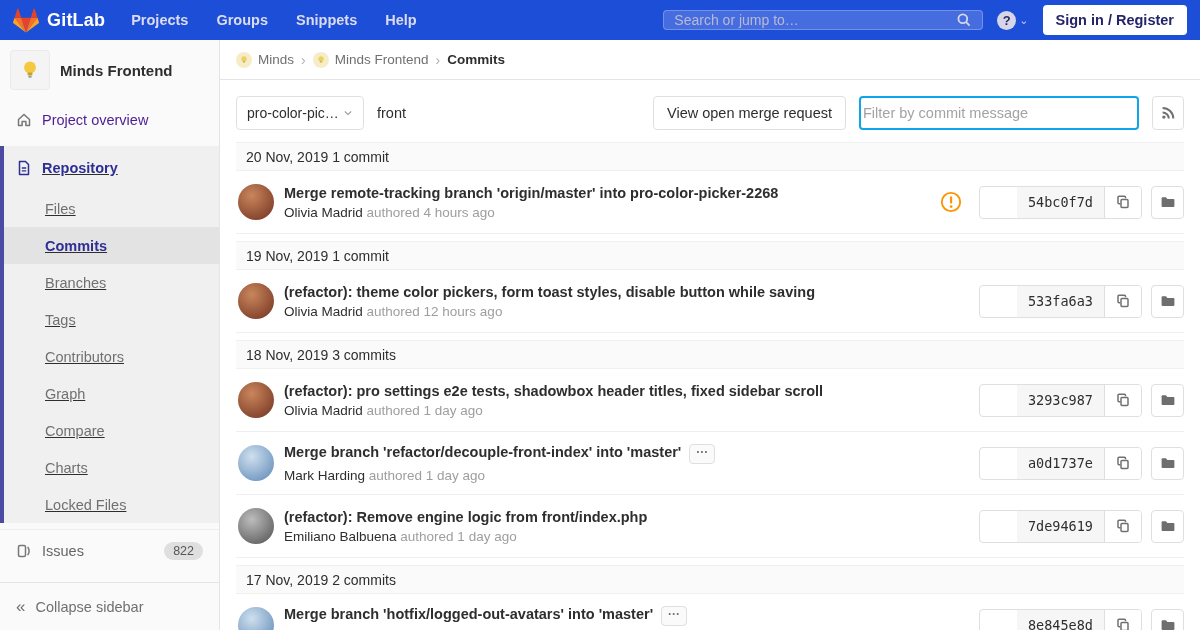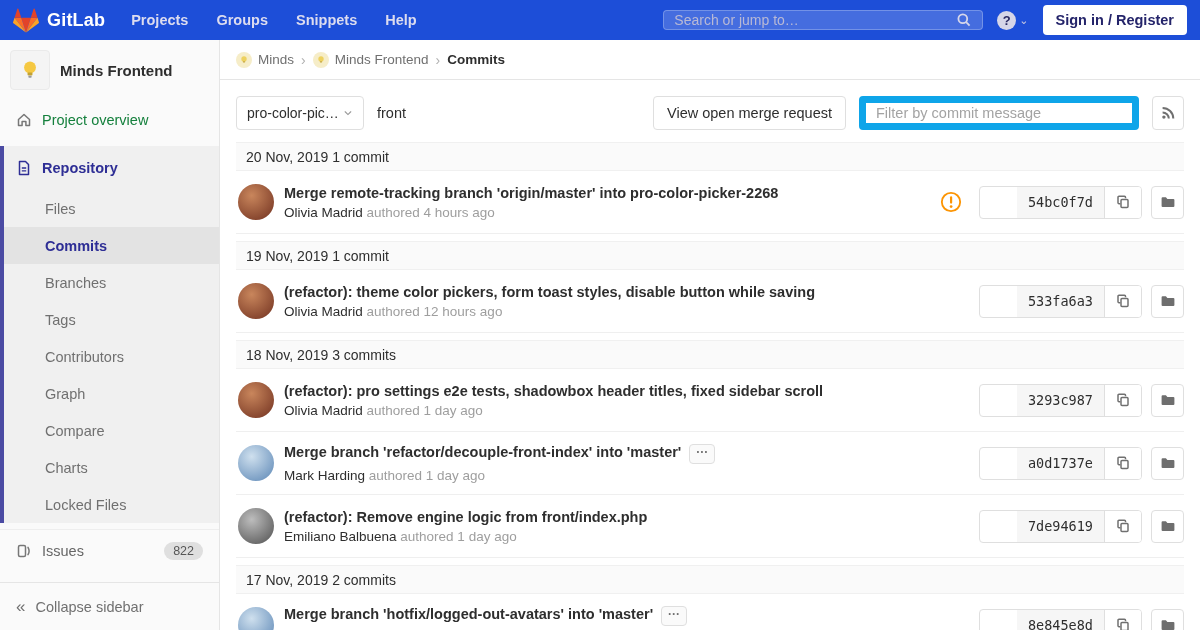--- a/index.html
+++ b/index.html
@@ -30,22 +30,22 @@
   .layout { display:flex; height:590px; }
 
   
   .sidebar { width:220px; background:#fafafa; border-right:1px solid #e5e5e5;
     display:flex; flex-direction:column; }
   .proj-head { display:flex; align-items:center; gap:10px; padding:10px; }
   .proj-avatar { width:40px; height:40px; border-radius:4px; background:#f4f4f4;
     border:1px solid #eaeaea; display:flex; align-items:center; justify-content:center; cursor:pointer; }
   .proj-name { font-size:15px; font-weight:700; color:#2e2e2e; cursor:pointer; }
   .side-item { display:flex; align-items:center; gap:10px; height:40px; padding:0 16px;
-    color:#15803d; font-size:14.5px; cursor:pointer; }
-  .repo-section { margin-top:6px; background:#f0f0f0; border-left:4px solid #4b4ba3; }
+    color:#4c1d95; font-size:14.5px; cursor:pointer; }
+  .repo-section { margin-top:6px; background:#f0f0f0; border-left:4px solid #4b4ba3;text-decoration:underline; }
   .repo-head { display:flex; align-items:center; gap:10px; height:44px; padding:0 12px;
     color:#2e2e95; font-size:14.5px; font-weight:700; cursor:pointer; }
   .repo-item { display:flex; align-items:center; height:37px; padding-left:41px;
     color:#707070; font-size:14.5px; cursor:pointer; }
   .repo-item.active { background:#e3e3e3; color:#2e2e95; font-weight:700; }
   .issues-row { display:flex; align-items:center; gap:10px; height:42px; padding:0 16px;
     color:#666; font-size:14.5px; border-top:1px solid #eee; margin-top:6px; cursor:pointer; }
   .count-badge { margin-left:auto; background:#dfdfdf; color:#555; font-size:12.5px;
     border-radius:10px; padding:2px 9px; }
   .collapse-row { margin-top:auto; display:flex; align-items:center; gap:10px; height:48px;
@@ -65,22 +65,22 @@
   .content { padding:16px 16px 0 16px; overflow:hidden; }
   .filter-row { display:flex; align-items:center; gap:13px; margin-bottom:12px; }
   .branch-dd { width:128px; height:34px; border:1px solid #dfdfdf; border-radius:4px;
     background:#fff; display:flex; align-items:center; justify-content:space-between;
     padding:14px 10px; cursor:pointer; }
   .branch-dd span.lbl { font-size:14px; color:#2e2e2e; white-space:nowrap; overflow:hidden; text-overflow:ellipsis; }
   .path-label { font-size:14.5px; color:#2e2e2e;text-align:right; }
   .spacer { flex:1; }
   .mr-btn { height:34px; border:1px solid #dfdfdf; border-radius:4px; background:#fff;
     font-size:14.5px; color:#2e2e2e; padding:0 13px; cursor:pointer; font-family:inherit; }
-  .filter-input { width:280px; height:34px; border:7px solid #0ea5e9; border-radius:4px;
-    padding:0 10px; font-size:14.5px; font-family:inherit; color:#2e2e2e; outline:none; }
+  .filter-input { width:280px; height:34px; border:2px solid #0ea5e9; border-radius:4px;
+    padding:0 2px; font-size:14.5px; font-family:inherit; color:#2e2e2e; outline:none; }
   .filter-input::placeholder { color:#a3a3a3; }
   .rss-btn { width:32px; height:34px; border:1px solid #dfdfdf; border-radius:4px;
     background:#fff; display:flex; align-items:center; justify-content:center; cursor:pointer; }
 
   
   .commit-section { margin-bottom:7px; }
   .date-header { height:29px; background:#fafafa; border-top:1px solid #f0f0f0;
     border-bottom:1px solid #f0f0f0; display:flex; align-items:center; padding:0 10px;
     font-size:14px; color:#2e2e2e; }
   .commit-row { display:flex; align-items:center; height:63px; border-bottom:1px solid #efefef; }

